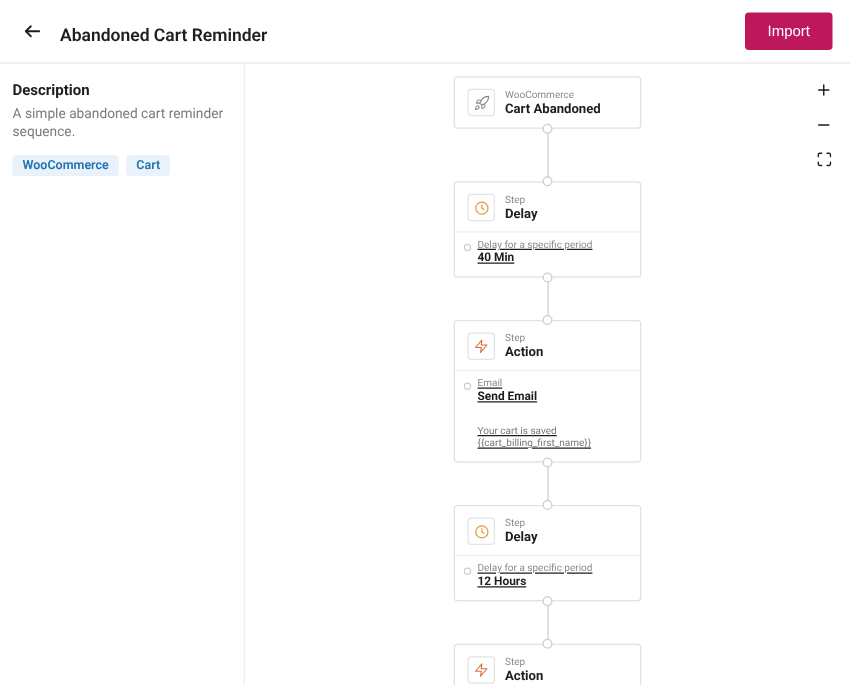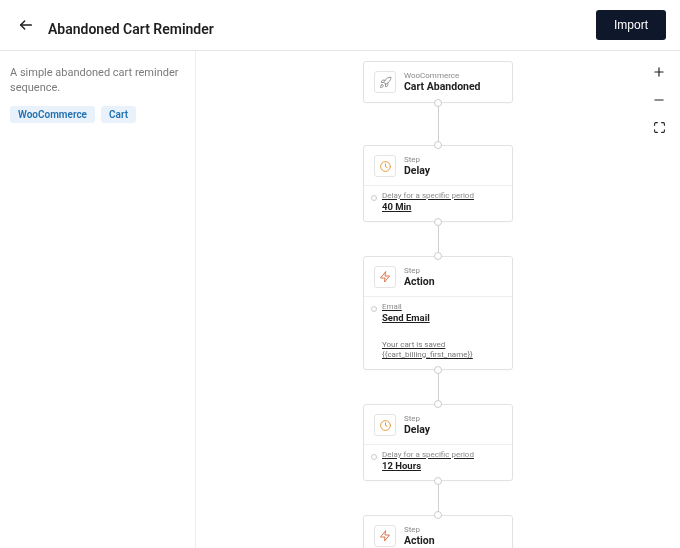--- a/index.html
+++ b/index.html
@@ -1,21 +1,21 @@
 <!DOCTYPE html>
 <html><head>
 <meta charset="utf-8">
 <style>
   * { box-sizing: border-box; margin: 0; padding: 0; }
   body { font-family: -apple-system, BlinkMacSystemFont, "Segoe UI", Roboto, sans-serif; background: #fff; color: #1e1e1e; width: 680px; height: 548px; overflow: hidden; position: relative; }
   .topbar { display: flex; align-items: center; justify-content: space-between; padding: 10px 14px; border-bottom: 1px solid #e6e6e6; }
   .topbar-left { display: flex; align-items: flex-end; gap: 10px; }
   .back-btn { background: none; border: none; cursor: pointer; display: flex; padding: 4px; }
   .title { font-size: 14px; font-weight: 600; color: #1e1e1e; }
-  .import-btn { background: #0f172a; color: #fff; border: none; border-radius: 3px; padding: 8px 18px; font-size: 12px; font-weight: 500; cursor: pointer; }
+  .import-btn { background: #be185d; color: #fff; border: none; border-radius: 3px; padding: 8px 18px; font-size: 12px; font-weight: 500; cursor: pointer; }
   .content { display: flex; height: calc(100% - 46px); }
   .sidebar { width: 196px; padding: 14px 10px; border-right: 1px solid #eee; }
   .desc-heading { font-size: 12px; font-weight: 700; margin-bottom: 4px; }
   .desc-text { font-size: 11px; color: #7a7a7a; line-height: 1.4; margin-bottom: 10px; }
   .tags { display: flex; gap: 6px; flex-wrap: wrap; }
   .tag { background: #e9f2fa; color: #2271b1; border-radius: 3px; padding: 3px 8px; font-size: 10px; font-weight: 600; }
   .canvas { flex: 1; position: relative; overflow: hidden; }
   .canvas-controls { position: absolute; top: 14px; right: 14px; display: flex; flex-direction: column; gap: 14px; align-items: center; }
   .ctl { background: none; border: none; cursor: pointer; color: #1e1e1e; display: flex; }
   .flow { position: absolute; left: 50%; transform: translateX(-50%); top: 10px; width: 150px; display: flex; flex-direction: column; align-items: center; }
@@ -51,20 +51,21 @@
           <polyline points="10 18 4 12 10 6"></polyline>
         </svg>
     </button>
     <div class="title">Abandoned Cart Reminder</div>
   </div>
   <button class="import-btn">Import</button>
 </div>
 
 <div class="content">
   <div class="sidebar">
+    <div class="desc-heading">Description</div>
     <div class="desc-text">A simple abandoned cart reminder sequence.</div>
     <div class="tags">
       <span class="tag">WooCommerce</span>
       <span class="tag">Cart</span>
     </div>
   </div>
 
   <div class="canvas">
     <div class="canvas-controls">
       <button class="ctl">

